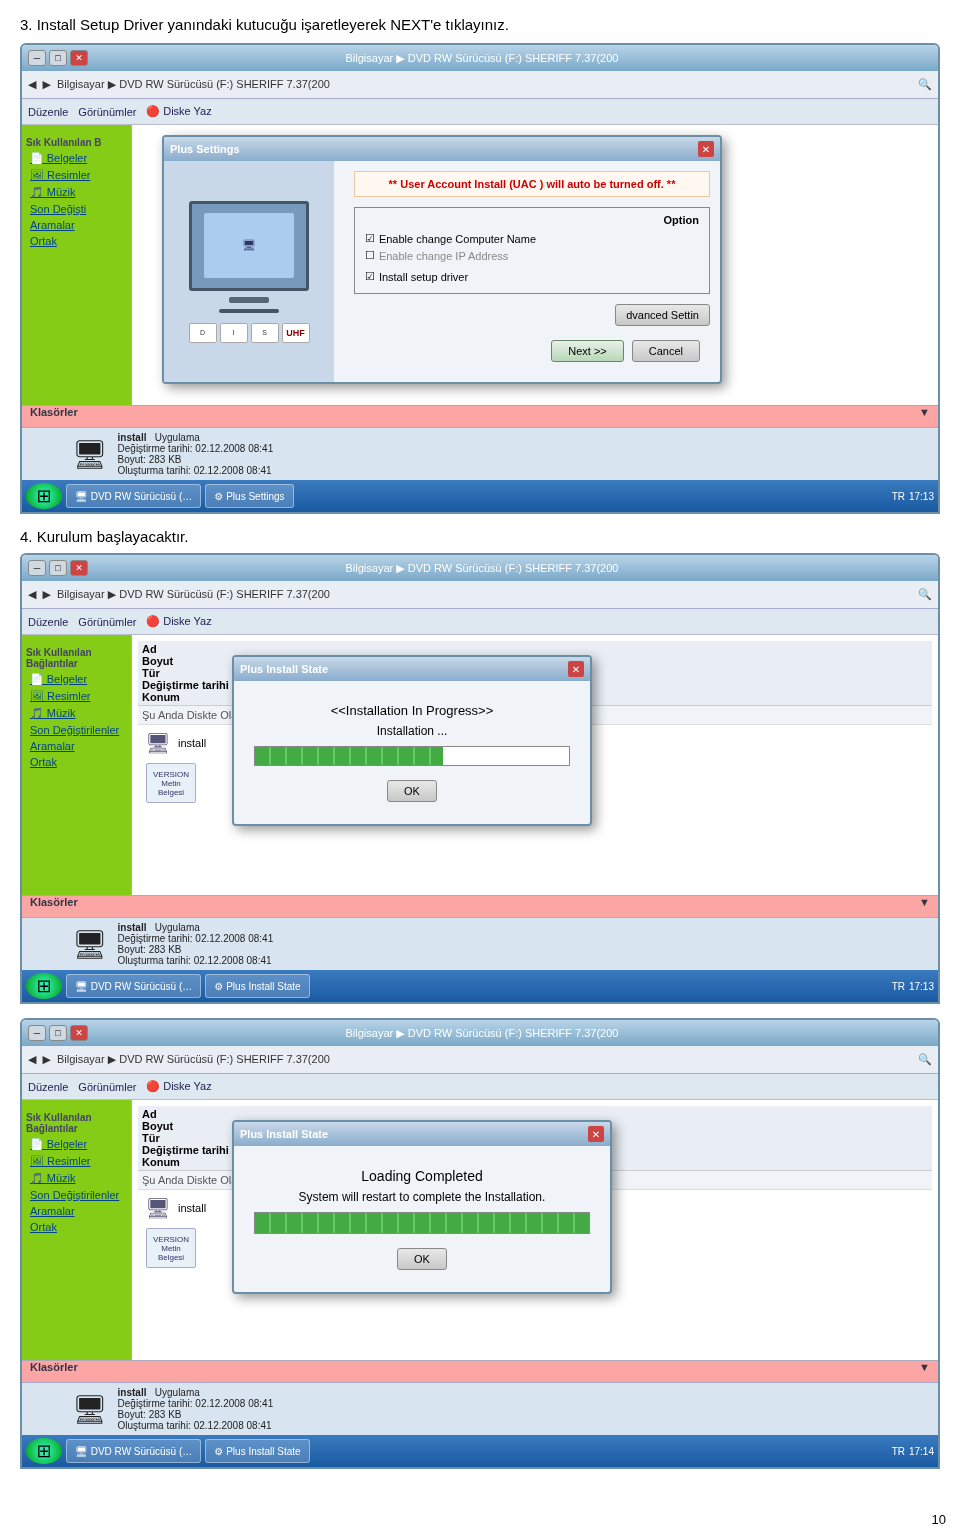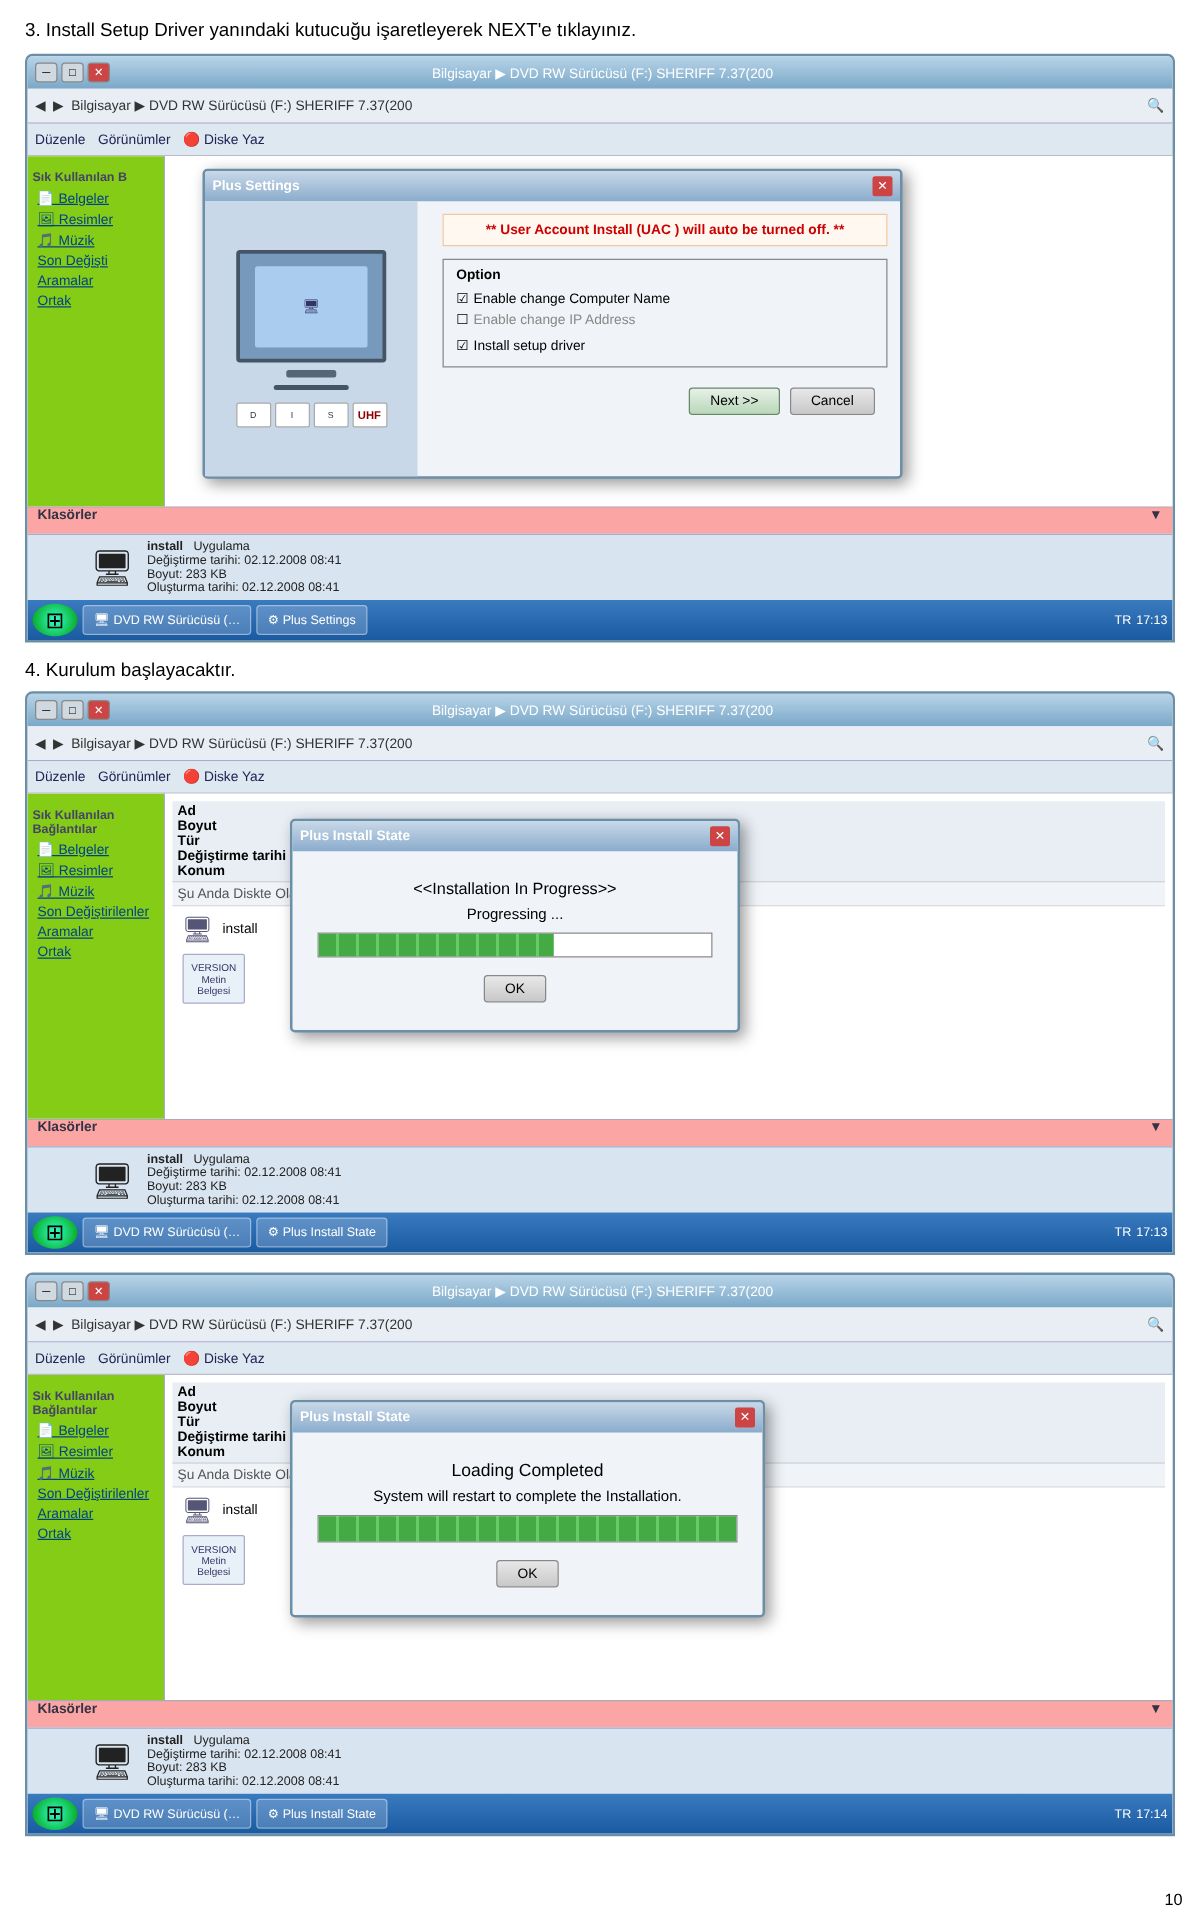--- a/index.html
+++ b/index.html
@@ -216,20 +216,21 @@
       margin-bottom: 10px;
       background: #fff8f0;
       padding: 6px;
       border: 1px solid #f0c8a0;
     }
 
     .dialog-option-section {
       border: 1px solid #888;
       padding: 6px 10px;
       margin-bottom: 10px;
+      text-align: right;
     }
 
     .dialog-option-label {
       font-size: 11px;
       font-weight: bold;
       margin-bottom: 6px;
     }
 
     .dialog-checkbox-row {
       display: flex;
@@ -562,20 +563,23 @@
                   </div>
                   <div class="dialog-checkbox-row">
                     <span class="checkbox-unchecked"></span>
                     <span style="color:#888;">Enable change IP Address</span>
                   </div>
                   <div class="dialog-checkbox-row" style="margin-top:8px;">
                     <span class="checkbox-checked"></span>
                     <span>Install setup driver</span>
                   </div>
                 </div>
+                <div style="display:flex;justify-content:flex-end;margin-bottom:8px;">
+                  <button class="dialog-btn-advanced">dvanced Settin</button>
+                </div>
                 <div class="dialog-buttons">
                   <button class="dialog-btn" style="background:linear-gradient(to bottom,#e8f0e8,#b8d8b8);border-color:#668866;">Next &gt;&gt;</button>
                   <button class="dialog-btn">Cancel</button>
                 </div>
               </div>
             </div>
           </div>
         </div>
       </div>
 
@@ -670,21 +674,21 @@
             <div class="file-version-icon">VERSION<br>Metin Belgesi</div>
           </div>
 
           <div class="dialog" style="position:absolute;top:20px;left:100px;width:360px;">
             <div class="dialog-titlebar">
               <span class="dialog-titlebar-title">Plus Install State</span>
               <span class="dialog-close">✕</span>
             </div>
             <div style="padding:16px 20px;">
               <div class="dialog-center-text-bold">&lt;&lt;Installation In Progress&gt;&gt;</div>
-              <div class="dialog-center-text">Progressing ...</div>
+              <div class="dialog-center-text">Installation ...</div>
               <div class="progress-bar-container">
                 <div class="progress-bar-fill" style="width:60%;"></div>
               </div>
               <div class="ok-btn-row">
                 <button class="dialog-btn">OK</button>
               </div>
             </div>
           </div>
         </div>
       </div>

